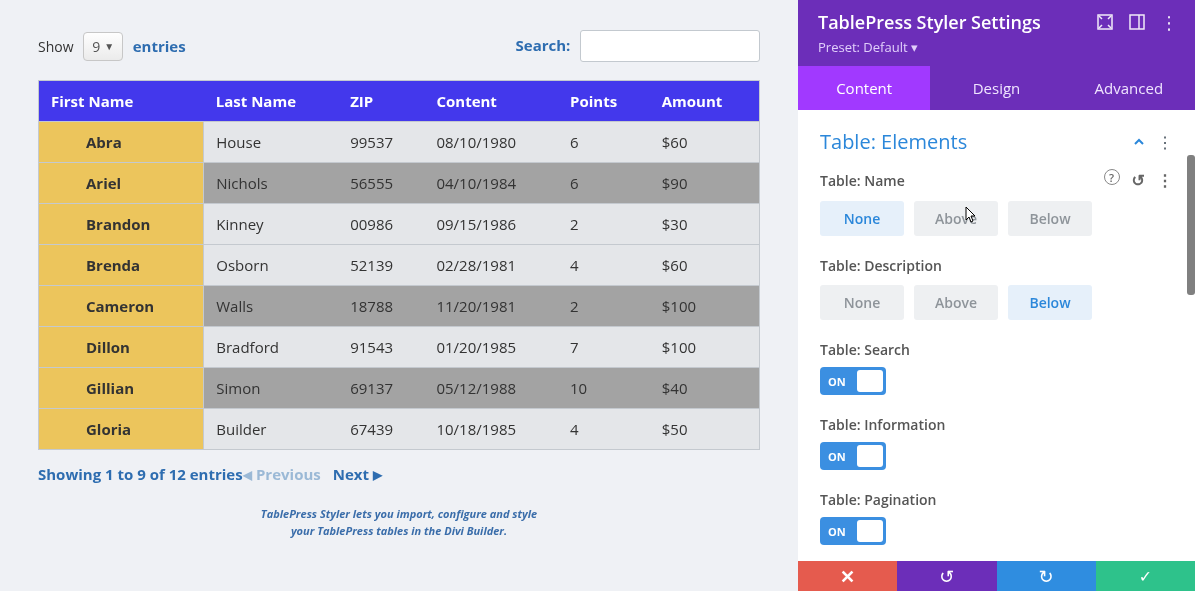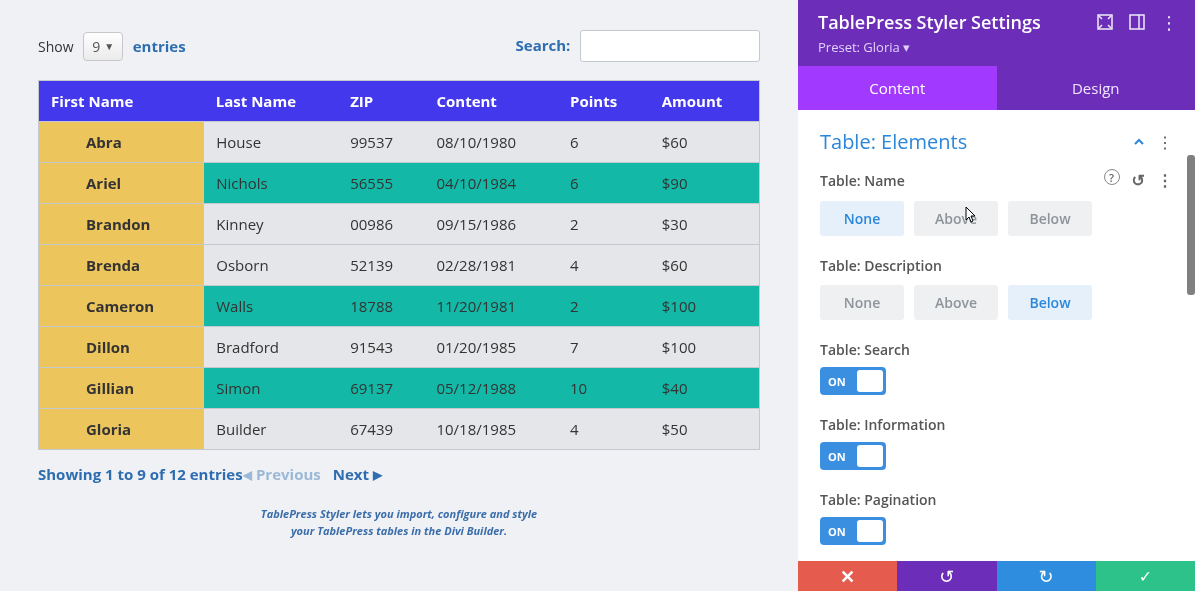--- a/index.html
+++ b/index.html
@@ -16,21 +16,21 @@
 .dt-search-input { width: 180px; height: 32px; border: 1px solid #c3c9cf; border-radius: 3px; padding: 4px 8px; margin-left: 6px; background: #fff; }
 
 
 .tp-table { width: 100%; border-collapse: collapse; border: 1px solid #c4c9cf; }
 .tp-table thead th { background: #4338ec; color: #fff; font-weight: 700; font-size: 15px; text-align: left; padding: 10px 12px; }
 .tp-table tbody td { padding: 10px 12px; border-top: 1px solid #c4c9cf; font-size: 15px; }
 .tp-table tbody tr:nth-child(even) td.c1 { background: #ecc55c; }
 .tp-table tbody tr:nth-child(odd) td.c1 { background: #ecc55c; }
 .tp-table tbody tr td.c1 { font-weight: 700; color: #333; border-right:1px solid #c4c9cf;padding-left:47px; }
 .tp-table tbody tr.odd td:not(.c1) { background: #e4e6e9; }
-.tp-table tbody tr.even td:not(.c1) { background: #14b8a6; }
+.tp-table tbody tr.even td:not(.c1) { background: #a3a3a3; }
 
 
 .dt-bottom { display:flex; justify-content:flex-start; align-items:center; margin-top:14px; }
 .dt-info { color:#2e6db0; font-weight:700; font-size:15px; }
 .dt-paginate { display:flex; gap:12px; }
 .dt-paginate a { color:#2e6db0; font-weight:700; font-size:15px; cursor:pointer; display:inline-flex; align-items:center; gap:4px;}
 .dt-paginate a.disabled { color:#9bb9d6; }
 .dt-paginate .chev { font-size:12px; }
 .caption-text { text-align:center; font-style:italic; font-weight:700; color:#3a6daa; font-size:11px; margin-top:22px; line-height:1.5; }
 .caption-text .line2 { display:block; }
@@ -207,26 +207,27 @@
           </span>
           <span class="hdr-icon">
             <svg width="16" height="16" viewBox="0 0 16 16" fill="none" stroke="#fff" stroke-width="1.5">
                 <rect x="1" y="1" width="14" height="14"></rect>
                 <path d="M10 1v14"></path>
               </svg>
           </span>
           <span class="hdr-icon" style="font-size:18px;line-height:1;">⋮</span>
         </div>
       </div>
-      <div class="preset-line">Preset: Gloria ▾</div>
+      <div class="preset-line">Preset: Default ▾</div>
     </div>
 
     <div class="tab-bar">
       <div class="tab active">Content</div>
       <div class="tab">Design</div>
+      <div class="tab">Advanced</div>
     </div>
 
     <div class="panel-body">
       <div class="section-head-row">
         <div class="section-title">Table: Elements</div>
         <div class="section-head-actions">
           <span style="color:#2b87da;cursor:pointer;">
             <svg width="12" height="12" viewBox="0 0 12 12" fill="none" stroke="#2b87da" stroke-width="2">
                 <path d="M2 8l4-4 4 4"></path>
               </svg>

